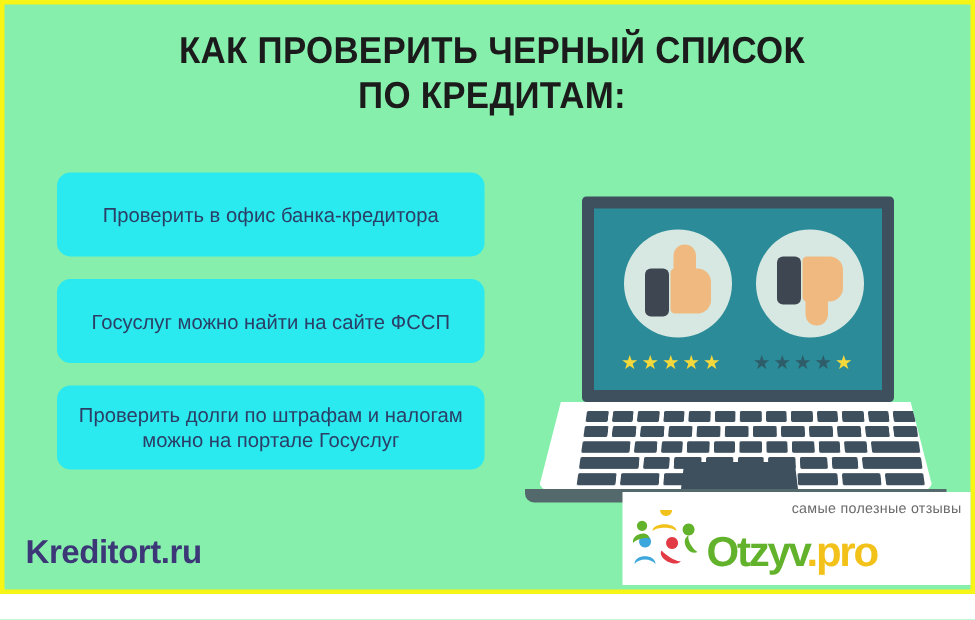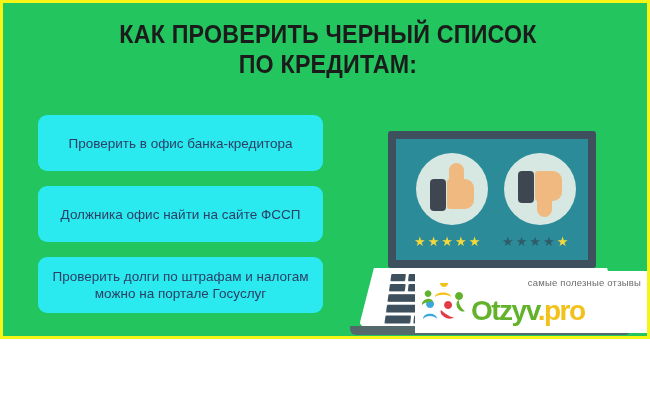--- a/index.html
+++ b/index.html
@@ -6,22 +6,22 @@
     margin: 0;
     padding: 0;
     background: #ffffff;
   }
   body {
     font-family: "Liberation Sans", sans-serif;
   }
   #infographic {
     position: relative;
     width: 650px;
-    height: 339px;
-    background: #22c55e;
+    height: 396px;
+    background: #86efac;
     box-sizing: border-box;
     border: 3px solid #f7f516;
     overflow: hidden;
   }
 
   
   .title {
     position: absolute;
     top: 16px;
     left: 0;
@@ -261,21 +261,21 @@
   <div class="title">
     <span class="title-line">КАК ПРОВЕРИТЬ ЧЕРНЫЙ СПИСОК</span>
     <span class="title-line">ПО КРЕДИТАМ:</span>
   </div>
 
   <div class="steps">
     <div class="step-box">
       <span>Проверить в офис банка-кредитора</span>
     </div>
     <div class="step-box">
-      <span>Должника офис найти на сайте ФССП</span>
+      <span>Госуслуг можно найти на сайте ФССП</span>
     </div>
     <div class="step-box">
       <span>Проверить долги по штрафам и налогам можно на портале Госуслуг</span>
     </div>
   </div>
 
   <div class="laptop">
 
     <div class="lid">
       <div class="screen">
@@ -381,20 +381,21 @@
             <span class="key"></span>
           </div>
         </div>
         <div class="trackpad"></div>
       </div>
       <div class="base-foot"></div>
     </div>
 
   </div>
 
+  <div class="watermark">Kreditort.ru</div>
 
   <div class="logo-block">
     <div class="logo-tagline">самые полезные отзывы</div>
     <div class="logo-mark">
       <svg viewBox="0 0 48 44" width="48" height="44" aria-hidden="true">
         <g>
           <path d="M23 4 a4 4 0 1 1 0.1 0 Z" fill="#f2c21a"></path>
           <path d="M14 14 c0-6 16-6 16 0 c-3-3-13-3-16 0 Z" fill="#f2c21a"></path>
           <path d="M38 17 a4 4 0 1 1 0.1 0 Z" fill="#62b22c"></path>
           <path d="M44 28 c-6 3-12-8-6-11 c-1 4 4 10 6 11 Z" fill="#62b22c"></path>

